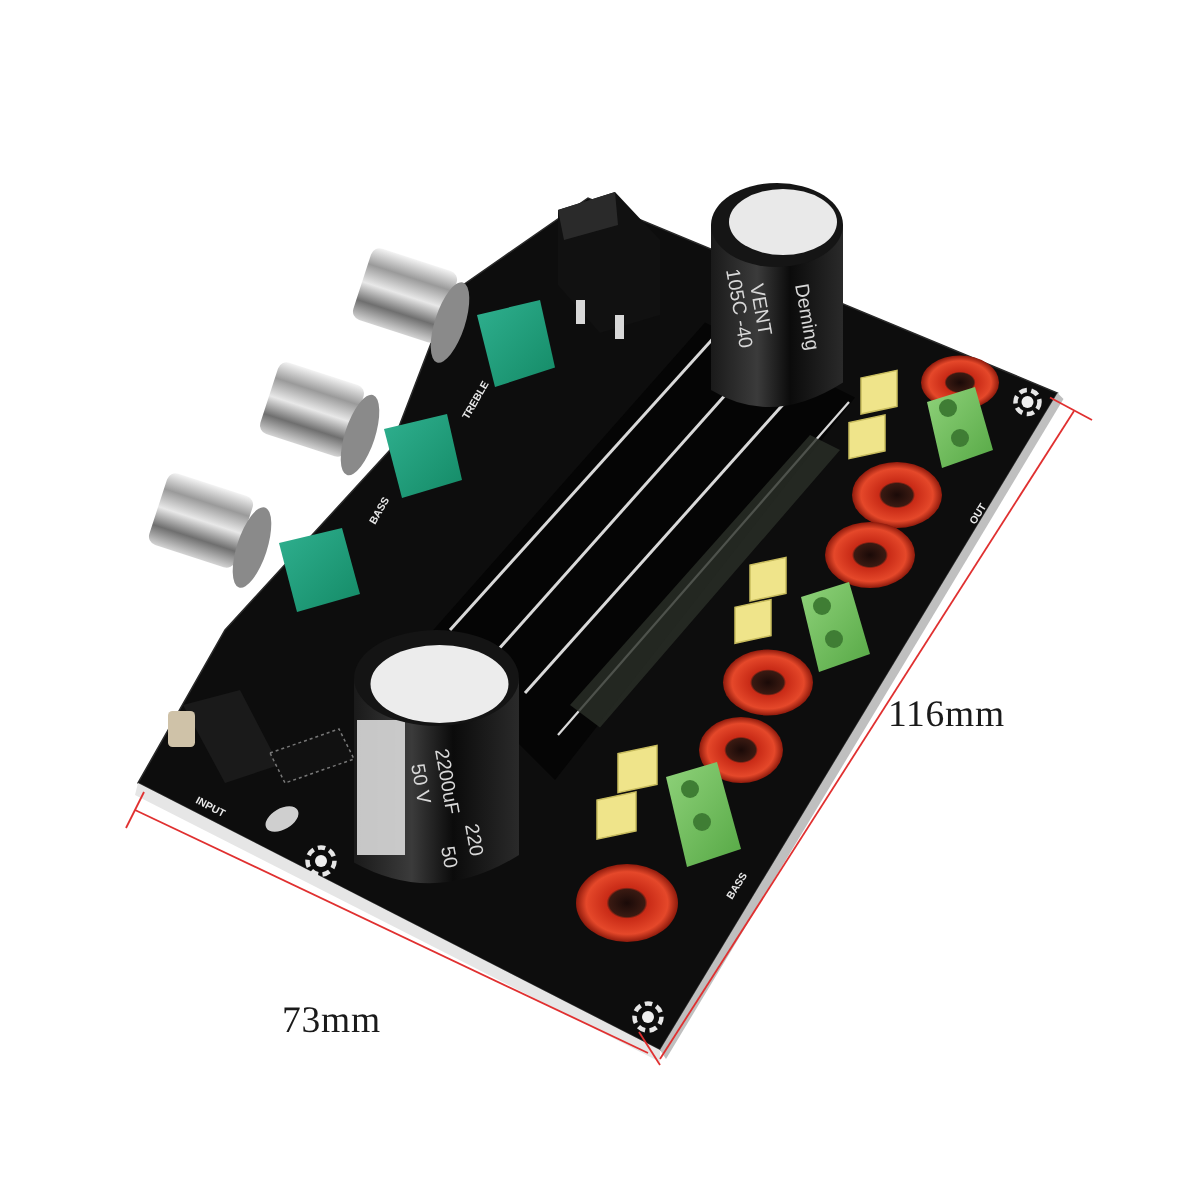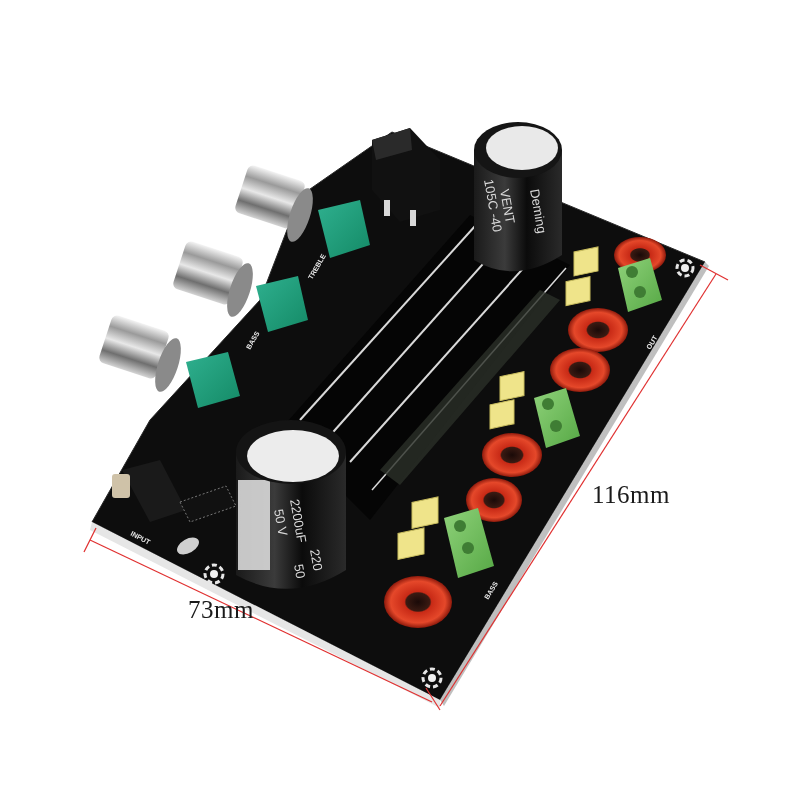--- a/index.html
+++ b/index.html
@@ -1,20 +1,20 @@
 <!DOCTYPE html>
 <html><head>
 <meta charset="utf-8">
 <style>
   html, body { margin: 0; padding: 0; background: #ffffff; }
   body { width: 800px; height: 800px; position: relative; overflow: hidden; font-family: "Liberation Serif", serif; }
   #scene { position: absolute; left: 0; top: 0; width: 800px; height: 800px; }
   .dim-label { position: absolute; font-family: "Liberation Serif", serif; color: #1a1a1a; font-size: 25px; letter-spacing: 0.5px; }
-  #label-116 { left: 592px; top: 481px; }
-  #label-73 { left: 188px; top: 596px; }
+  #label-116 { left: 592px; top: 463px; }
+  #label-73 { left: 188px; top: 667px; }
   .silk { font-family: "Liberation Sans", sans-serif; font-weight: bold; fill: #e8e8e8; font-size: 7px; }
   .cap-text { font-family: "Liberation Sans", sans-serif; fill: #d8d8d8; font-size: 13px; }
 </style>
 </head>
 <body>
 
 <svg id="scene" viewBox="0 0 800 800" xmlns="http://www.w3.org/2000/svg">
   <defs>
     <linearGradient id="chrome" x1="0" y1="0" x2="0" y2="1">
       <stop offset="0" stop-color="#f4f4f4"></stop>

